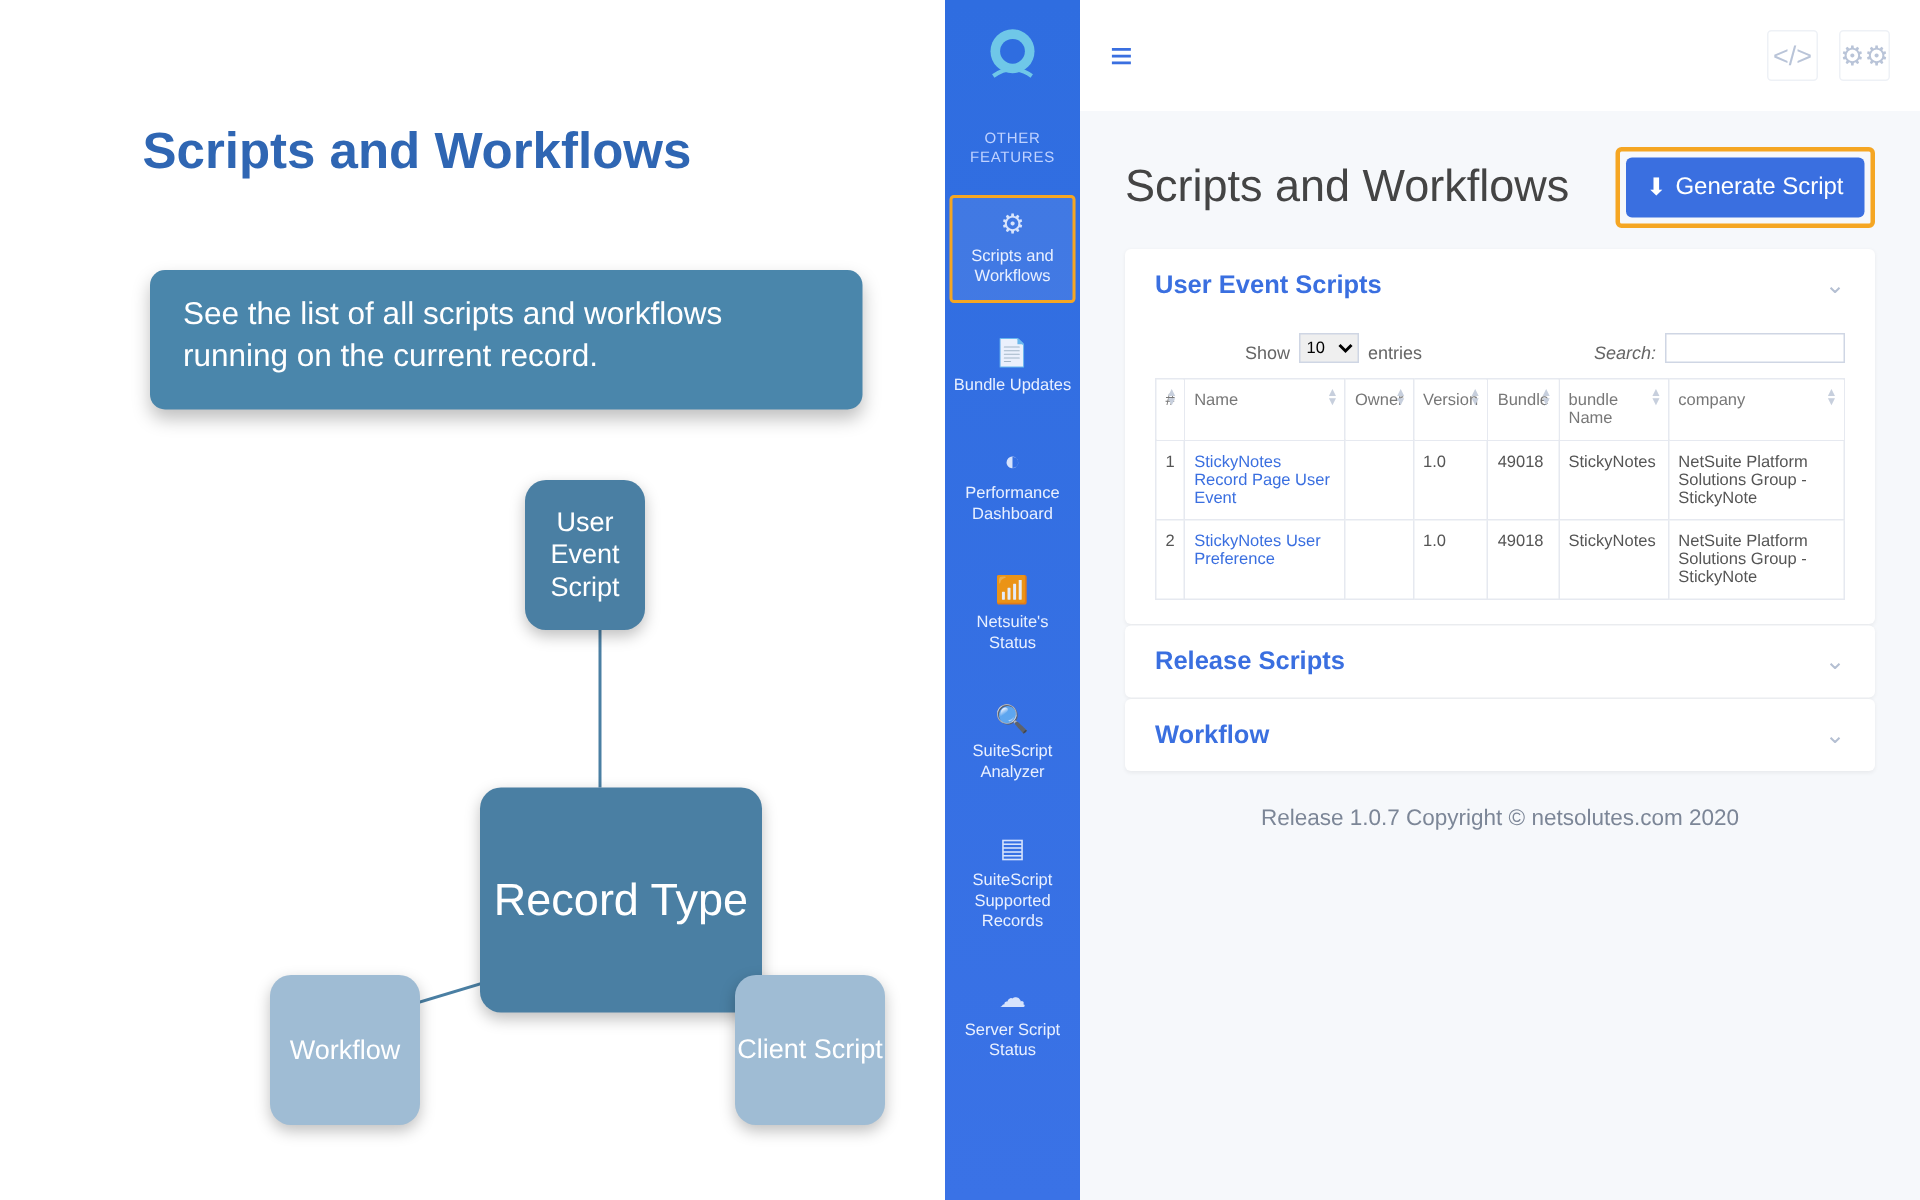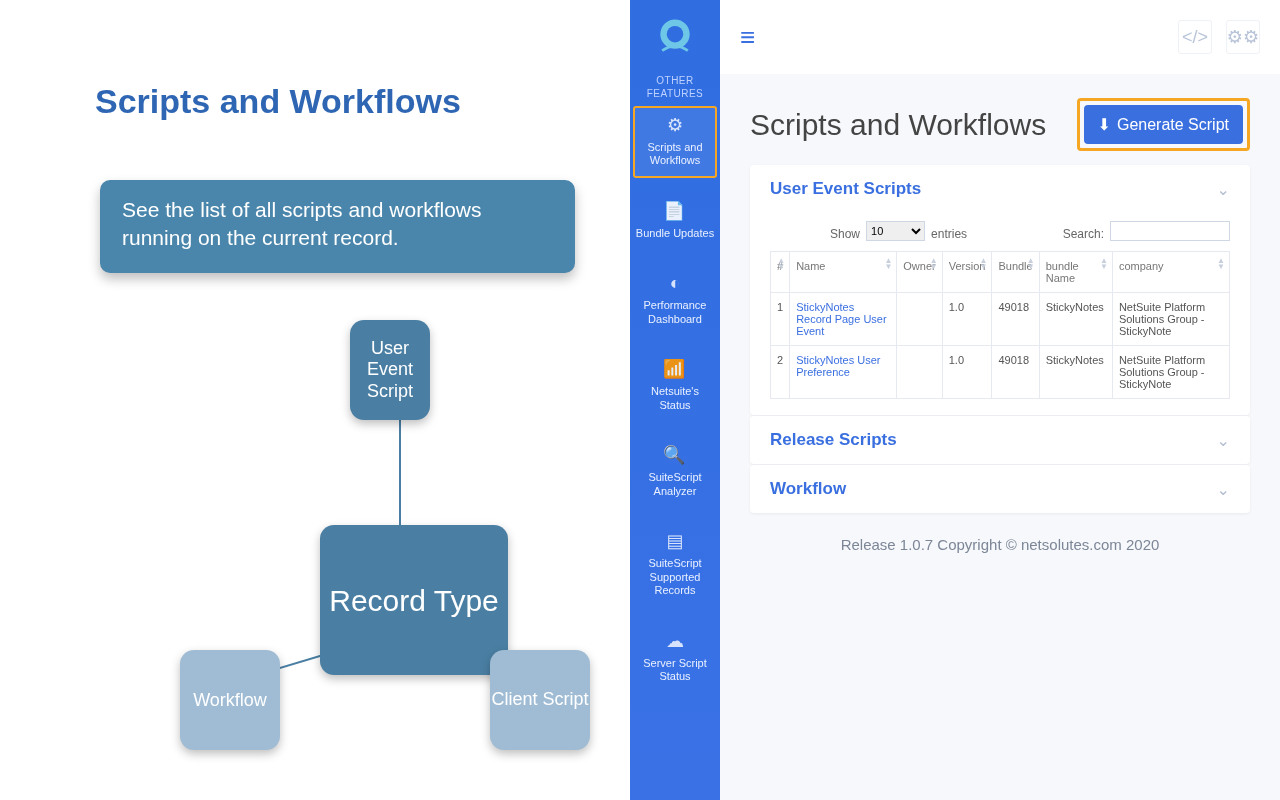--- a/index.html
+++ b/index.html
@@ -12,21 +12,21 @@
   .diagram { position: absolute; left: 150px; top: 320px; width: 460px; height: 460px; }
   .node { position: absolute; display: flex; align-items: center; justify-content: center; text-align: center; color: #fff; border-radius: 14px; font-family: "Trebuchet MS","Segoe UI",sans-serif; box-shadow: 0 4px 10px rgba(0,0,0,0.25); }
   .node.center { left: 170px; top: 205px; width: 188px; height: 150px; background: #4a7fa3; font-size: 30px; line-height: 1.1; }
   .node.top    { left: 200px; top: 0px;   width: 80px; height: 100px; background: #4a7fa3; font-size: 18px; line-height: 1.2; }
   .node.bl     { left: 30px;  top: 330px; width: 100px; height: 100px; background: #9fbcd4; font-size: 18px; }
   .node.br     { left: 340px; top: 330px; width: 100px; height: 100px; background: #9fbcd4; font-size: 18px; line-height:1.2;}
   svg.lines { position: absolute; left:0; top:0; width:460px; height:460px; pointer-events:none; }
   svg.lines line { stroke:#4a7fa3; stroke-width:2; }
 
   
-  .sidebar { width: 90px; height: 800px; background: linear-gradient(#2f6de0,#3a72e6); color: #dbe6ff; display: flex; flex-direction: column; align-items: center; font-size: 11px; }
+  .sidebar { width: 90px; height: 800px; background: linear-gradient(#2f6de0,#3a72e6); color: #dbe6ff; display: flex; flex-direction: column; align-items: center; font-size: 11px; gap: 12px; }
   .logo-slot { width:48px; height:48px; margin:12px 0 8px 0; display:flex; align-items:center; justify-content:center; }
   .logo-slot svg { width:44px; height:44px; }
   .side-section { font-size: 10px; letter-spacing: 0.5px; color: #bfd2ff; text-align:center; padding: 6px 4px 6px 4px; line-height:1.3; }
   .side-item { width: 84px; text-align: center; padding: 8px 2px 10px 2px; color: #e9f0ff; cursor: pointer; line-height:1.25; }
   .side-item .ic { font-size: 18px; display:block; margin-bottom:4px; opacity:0.9; }
   .side-item.active { background: rgba(255,255,255,0.08); outline: 2px solid #f5a623; outline-offset: -2px; border-radius: 3px; }
   .side-gap { height: 14px; }
 
   
   .right-pane { flex: 1; height: 800px; background: #f6f8fb; position: relative; overflow: hidden; }
@@ -41,22 +41,22 @@
   .gen-btn { background:#3a6fe0; color:#fff; border:none; padding: 10px 14px; font-size: 16px; border-radius:4px; cursor:pointer; display:flex; align-items:center; gap:6px; }
 
   .cards { padding: 0 30px; }
   .card { background:#fff; border-radius:4px; margin-bottom: 1px; box-shadow: 0 1px 3px rgba(0,0,0,0.06); }
   .card-head { display:flex; align-items:center; padding: 14px 20px; cursor:pointer; }
   .card-head h2 { font-size:17px; color:#3a6fe0; font-weight:600; flex:1; }
   .chev { color:#b4bfd2; font-size:16px; }
   .card-body { padding: 0 20px 16px 20px; }
 
   .list-controls { display:flex; align-items:flex-end; font-size:12px; color:#666; padding: 8px 0 10px 60px; gap:6px; }
-  .entries-sel { border:1px solid #cfd6e4; padding:2px 0; font-size:11px; width:59px; }
-  .list-controls .srch-lbl { margin-left:auto; }
+  .entries-sel { border:1px solid #cfd6e4; padding:2px 0; font-size:11px; width:40px; }
+  .list-controls .srch-lbl { margin-left:auto;font-style:italic; }
   .srch-inp { border:1px solid #cfd6e4; padding:3px 6px; font-size:11px; width:120px; }
 
   table.data { width:100%; border-collapse: collapse; font-size:11px; color:#555; }
   table.data th, table.data td { border:1px solid #e6e9f0; padding:8px 6px; text-align:left; vertical-align:top; }
   table.data th { color:#777; font-weight:500; background:#fff; position:relative; }
   th .sort { position:absolute; right:4px; top:6px; font-size:8px; color:#c7cfdd; line-height:0.7; }
   td.linkish { color:#3a6fe0; }
 
   .footer { text-align:center; color:#7c8697; font-size:15px; padding: 22px 0; }
 </style>

